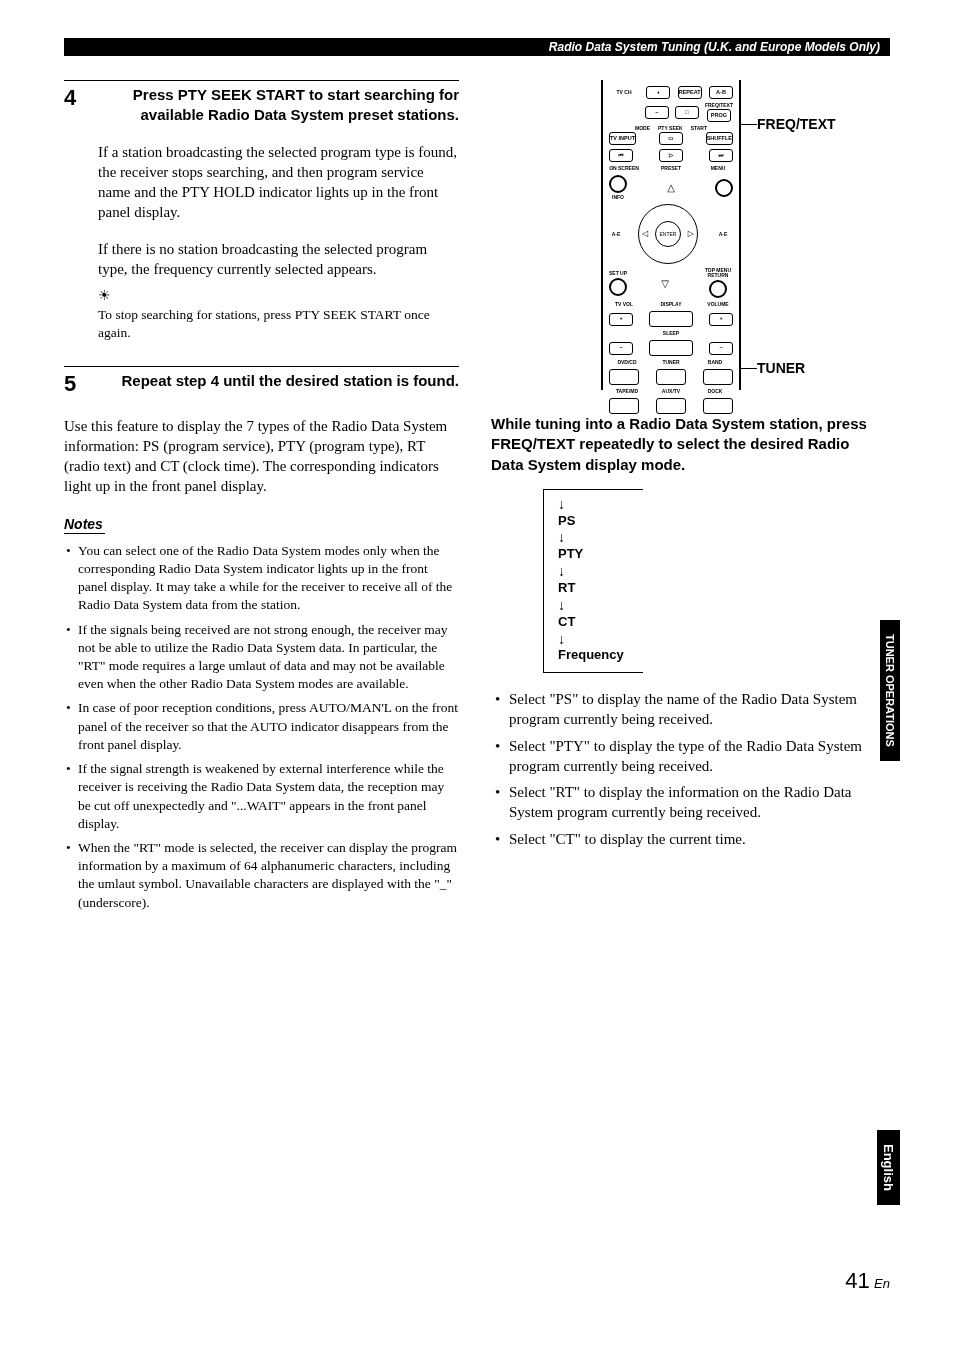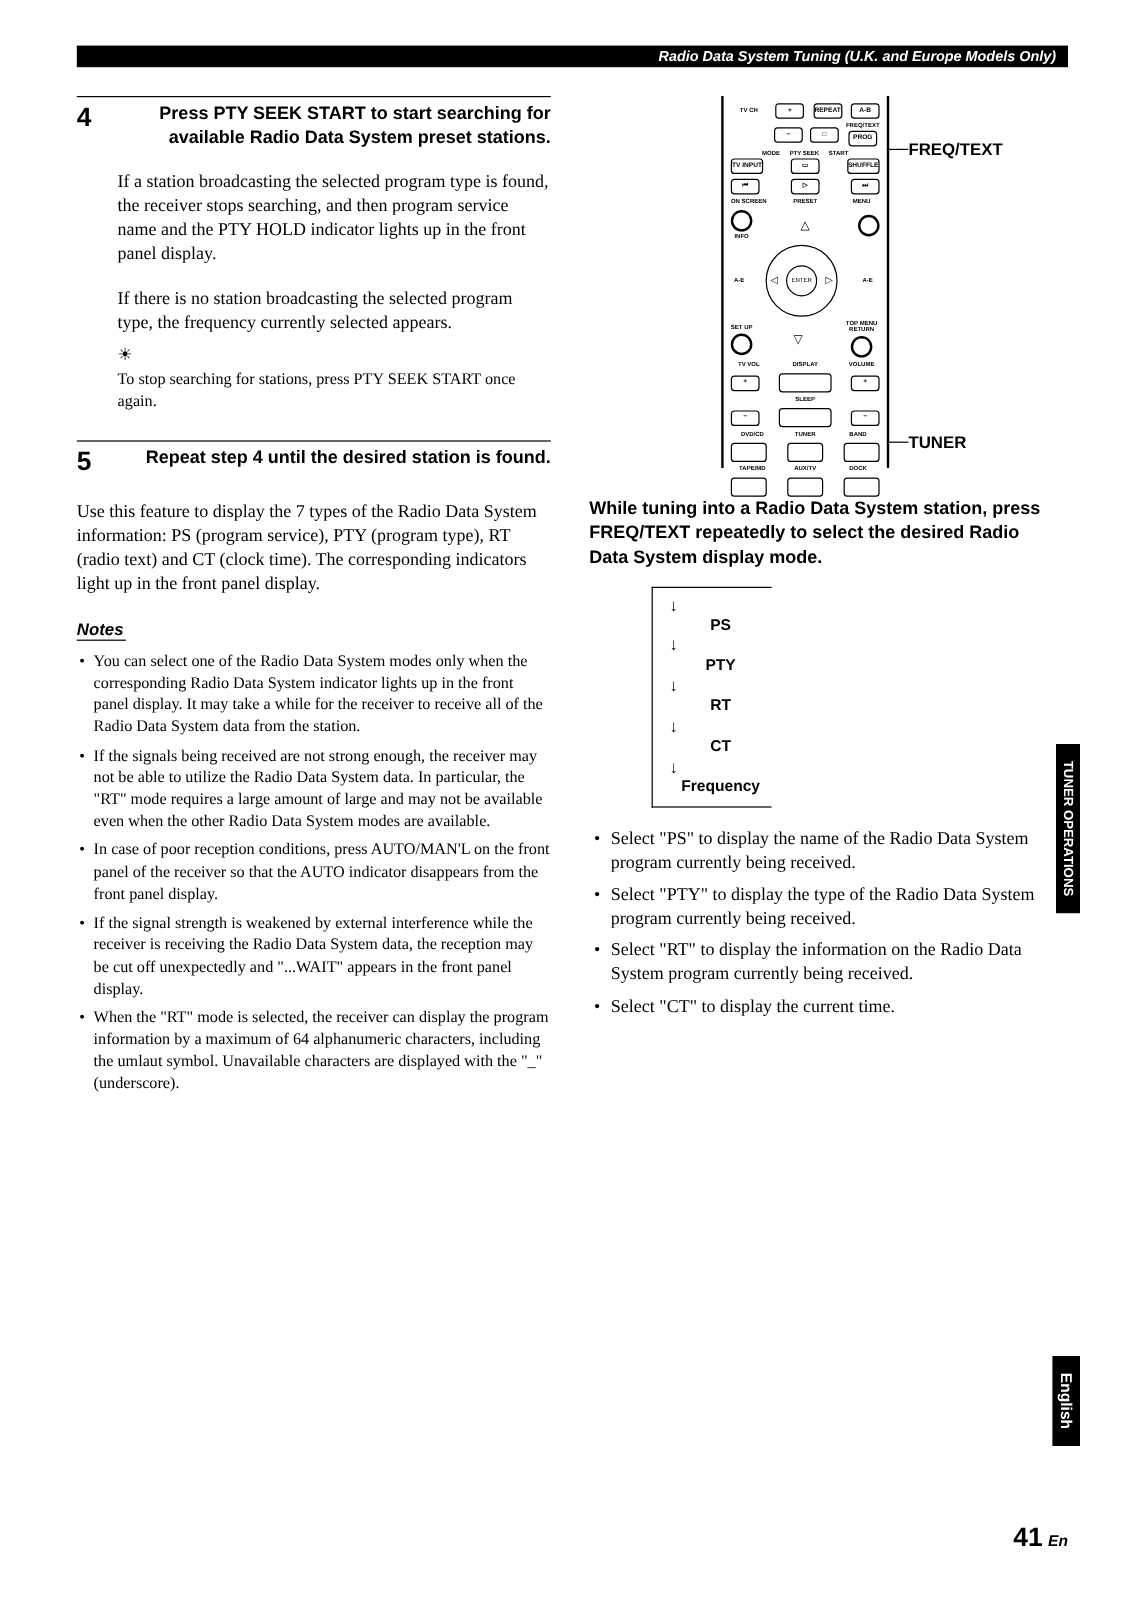--- a/index.html
+++ b/index.html
@@ -179,41 +179,41 @@
     border: 1px solid #000;
     border-right: none;
     width: 100px;
     margin: 14px auto 0 52px;
     padding: 6px 0 8px 14px;
     font-family: Arial, Helvetica, sans-serif;
     font-weight: bold;
     font-size: 13px;
   }
   .flow-box .arrow { font-size: 14px; line-height: 1.2; }
-  .flow-box .item { line-height: 1.3; text-align: center; }
+  .flow-box .item { line-height: 1.3; }
   .flow-box .freq { white-space: nowrap; }
   .tab-box {
     position: absolute;
     right: 54px;
     background: #000;
     color: #fff;
     font-family: Arial, Helvetica, sans-serif;
     font-weight: bold;
     writing-mode: vertical-rl;
     text-align: center;
     padding: 14px 4px;
   }
   .tab-box.ops { top: 620px; font-size: 11px; line-height: 1.1; }
   .tab-box.eng { top: 1130px; font-size: 13px; }
   .page-num {
     position: absolute;
     bottom: 54px;
     right: 64px;
     font-family: Arial, Helvetica, sans-serif;
-    font-weight: bold;
+    font-weight: normal;
     margin-left: 11px;
   }
   .page-num .big { font-size: 22px; }
   .page-num .sm { font-size: 13px; font-style: italic; }
   .bold-inst {
     font-family: Arial, Helvetica, sans-serif;
     font-weight: bold;
     font-size: 15px;
     line-height: 1.35;
     margin: 14px 0 10px 0;
@@ -246,21 +246,21 @@
         <div class="step-title">Repeat step 4 until the desired station is found.</div>
       </div>
     </div>
 
     <div class="body-text">Use this feature to display the 7 types of the Radio Data System information: PS (program service), PTY (program type), RT (radio text) and CT (clock time). The corresponding indicators light up in the front panel display.</div>
 
     <div style="height:10px"></div>
     <span class="notes-label">Notes</span>
     <ul class="notes">
       <li>You can select one of the Radio Data System modes only when the corresponding Radio Data System indicator lights up in the front panel display. It may take a while for the receiver to receive all of the Radio Data System data from the station.</li>
-      <li>If the signals being received are not strong enough, the receiver may not be able to utilize the Radio Data System data. In particular, the "RT" mode requires a large amount of large and may not be available even when the other Radio Data System modes are available.</li>
+      <li>If the signals being received are not strong enough, the receiver may not be able to utilize the Radio Data System data. In particular, the "RT" mode requires a large umlaut of data and may not be available even when the other Radio Data System modes are available.</li>
       <li>In case of poor reception conditions, press AUTO/MAN'L on the front panel of the receiver so that the AUTO indicator disappears from the front panel display.</li>
       <li>If the signal strength is weakened by external interference while the receiver is receiving the Radio Data System data, the reception may be cut off unexpectedly and "...WAIT" appears in the front panel display.</li>
       <li>When the "RT" mode is selected, the receiver can display the program information by a maximum of 64 alphanumeric characters, including the umlaut symbol. Unavailable characters are displayed with the "_" (underscore).</li>
     </ul>
   </div>
 
   <div class="col-right">
 
     <div class="remote-wrap">
       <div class="remote">

